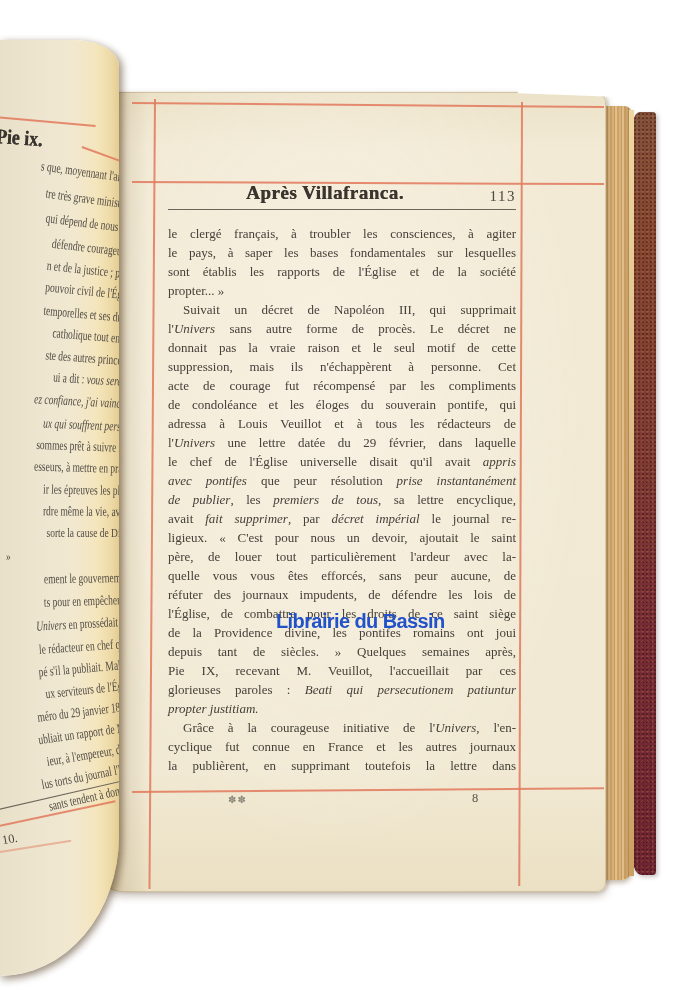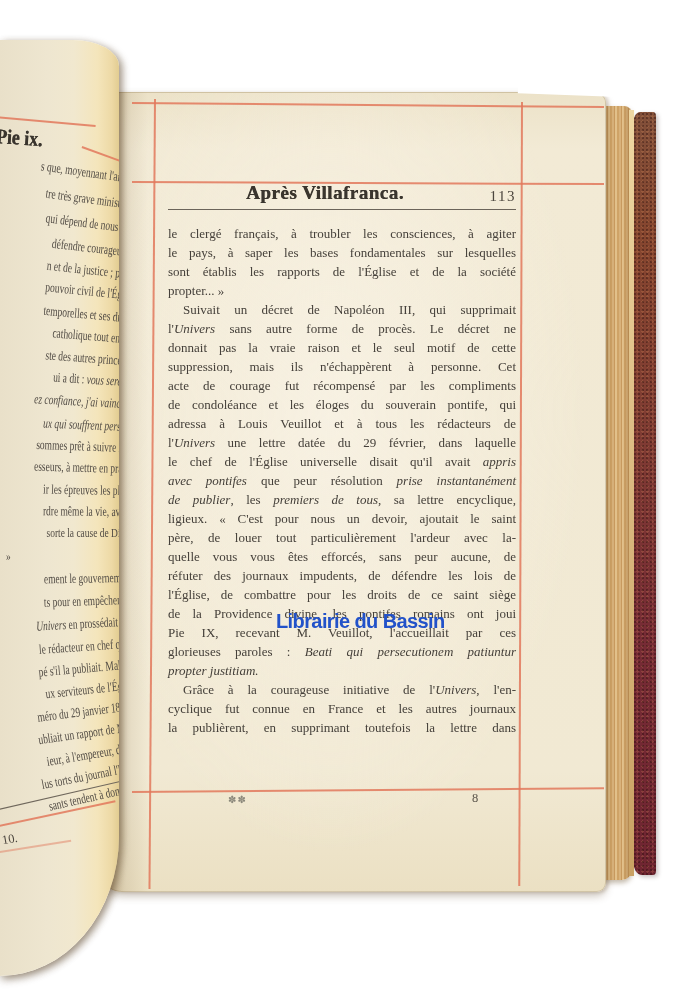--- a/index.html
+++ b/index.html
@@ -124,26 +124,28 @@
         <div class="line"><span>l'</span><span class="it">Univers</span><span> sans autre forme de procès. Le décret ne</span></div>
         <div class="line"><span>donnait pas la vraie raison et le seul motif de cette</span></div>
         <div class="line"><span>suppression, mais ils n'échappèrent à personne. Cet</span></div>
         <div class="line"><span>acte de courage fut récompensé par les compliments</span></div>
         <div class="line"><span>de condoléance et les éloges du souverain pontife, qui</span></div>
         <div class="line"><span>adressa à Louis Veuillot et à tous les rédacteurs de</span></div>
         <div class="line"><span>l'</span><span class="it">Univers</span><span> une lettre datée du 29 février, dans laquelle</span></div>
         <div class="line"><span>le chef de l'Église universelle disait qu'il avait </span><span class="it">appris</span></div>
         <div class="line"><span class="it">avec pontifes</span><span> que peur résolution </span><span class="it">prise instantanément</span></div>
         <div class="line"><span class="it">de publier</span><span>, les </span><span class="it">premiers de tous</span><span>, sa lettre encyclique,</span></div>
+        <div class="line"><span>avait </span><span class="it">fait supprimer</span><span>, par </span><span class="it">décret impérial</span><span> le journal re-</span></div>
         <div class="line"><span>ligieux. « C'est pour nous un devoir, ajoutait le saint</span></div>
         <div class="line"><span>père, de louer tout particulièrement l'ardeur avec la-</span></div>
         <div class="line"><span>quelle vous vous êtes efforcés, sans peur aucune, de</span></div>
         <div class="line"><span>réfuter des journaux impudents, de défendre les lois de</span></div>
         <div class="line"><span>l'Église, de combattre pour les droits de ce saint siège</span></div>
         <div class="line"><span>de la Providence divine, les pontifes romains ont joui</span></div>
+        <div class="line"><span>depuis tant de siècles. » Quelques semaines après,</span></div>
         <div class="line"><span>Pie IX, recevant M. Veuillot, l'accueillait par ces</span></div>
         <div class="line"><span>glorieuses paroles : </span><span class="it">Beati qui persecutionem patiuntur</span></div>
         <div class="line short"><span class="it">propter justitiam.</span></div>
         <div class="line indent"><span>Grâce à la courageuse initiative de l'</span><span class="it">Univers</span><span>, l'en-</span></div>
         <div class="line"><span>cyclique fut connue en France et les autres journaux</span></div>
         <div class="line"><span>la publièrent, en supprimant toutefois la lettre dans</span></div>
       </div>
 
     <div class="footer-ornament">✽✽</div>
     <div class="footer-signature">8</div>

